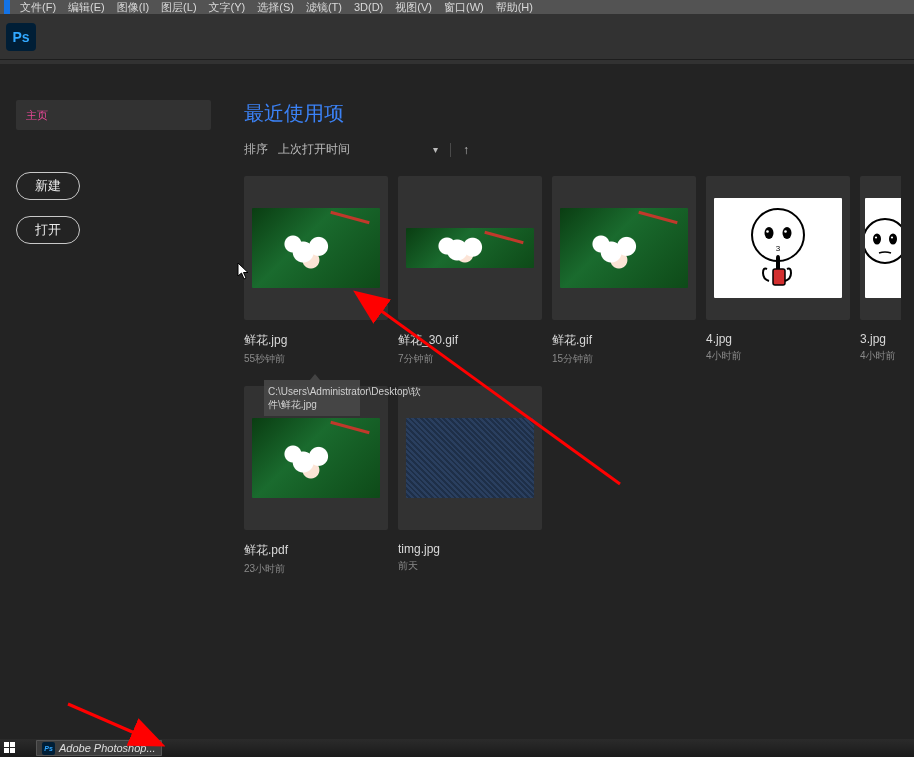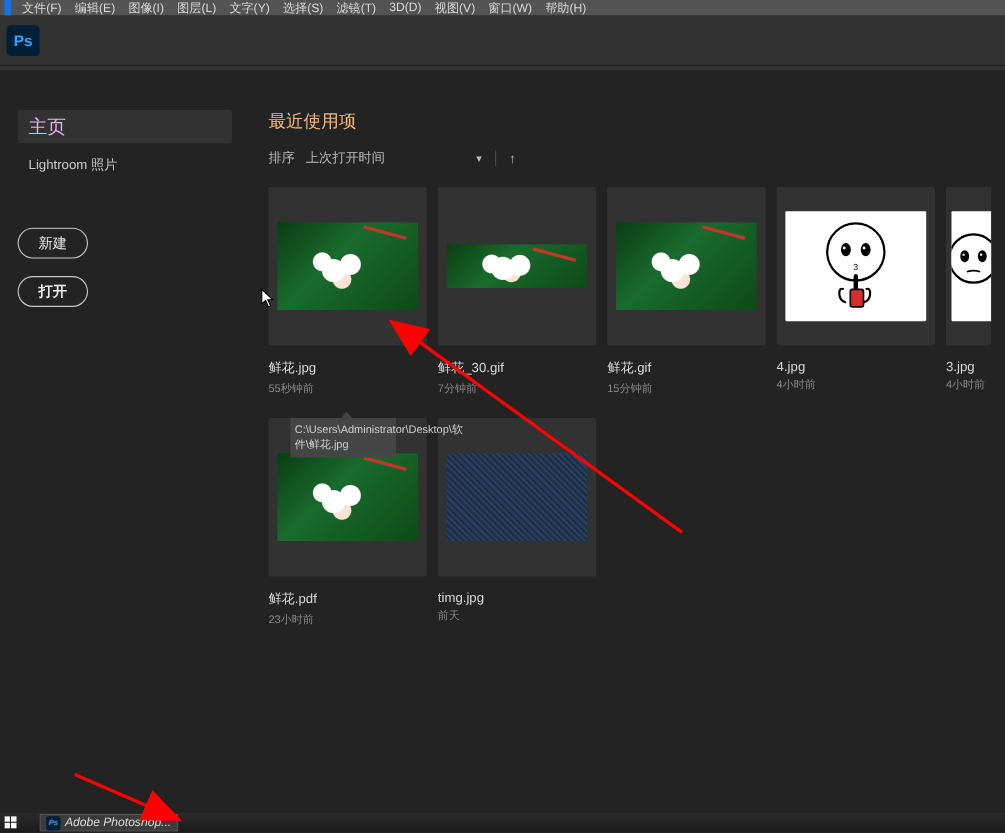--- a/index.html
+++ b/index.html
@@ -13,29 +13,29 @@
 
   
   .tool-strip{height:46px;background:#323232;display:flex;align-items:center;border-bottom:1px solid #1d1d1d;}
   .ps-logo{width:30px;height:28px;background:#001e36;color:#31a8ff;font-weight:bold;font-size:14px;display:flex;align-items:center;justify-content:center;border-radius:4px;margin-left:6px;}
 
   
   .workspace{position:absolute;top:64px;left:0;right:0;bottom:18px;background:#232323;}
 
   
   .sidebar{position:absolute;left:16px;top:36px;width:195px;}
-  .side-tab{height:30px;background:#323232;color:#f0abfc;font-size:17px;display:flex;align-items:center;padding:0 10px;border-radius:2px;margin-bottom:6px;}
+  .side-tab{height:30px;background:#323232;color:#ec4899;font-size:11px;display:flex;align-items:center;padding:0 10px;border-radius:2px;margin-bottom:6px;}
   .side-link{font-size:12px;color:#ccc;padding:6px 10px;}
   .pill-btn{display:inline-block;border:1.5px solid #c8c8c8;color:#eaeaea;font-size:13px;padding:4px 18px;border-radius:18px;margin-top:16px;cursor:pointer;}
   .pill-group{margin-top:26px;}
-  .pill-btn + .pill-btn{display:block;width:fit-content;font-weight:bold;}
+  .pill-btn + .pill-btn{display:block;width:fit-content;}
 
   
   .content{position:absolute;left:244px;top:36px;right:0;}
-  .section-title{font-size:16px;color:#fdba74;margin-bottom:14px;}
+  .section-title{font-size:20px;color:#3b82f6;margin-bottom:14px;}
   .sort-row{display:flex;align-items:center;font-size:12px;color:#bcbcbc;margin-bottom:18px;}
   .sort-label{margin-right:10px;}
   .sort-select{display:flex;align-items:center;width:160px;justify-content:space-between;}
   .chev-down{font-size:10px;color:#bcbcbc;}
   .divider{width:1px;height:14px;background:#4a4a4a;margin:0 12px;}
   .up-arrow{font-size:12px;color:#bcbcbc;}
 
   
   .grid{display:flex;flex-wrap:wrap;gap:10px;}
   .card{width:144px;}
@@ -97,21 +97,20 @@
 </div>
 
 <div class="tool-strip">
   <div class="ps-logo">Ps</div>
 </div>
 
 <div class="workspace">
 
   <div class="sidebar">
     <div class="side-tab">主页</div>
-    <div class="side-link">Lightroom 照片</div>
     <div class="pill-group">
       <div class="pill-btn">新建</div>
       <div class="pill-btn">打开</div>
     </div>
   </div>
 
   <div class="content">
     <div class="section-title">最近使用项</div>
 
     <div class="sort-row">

